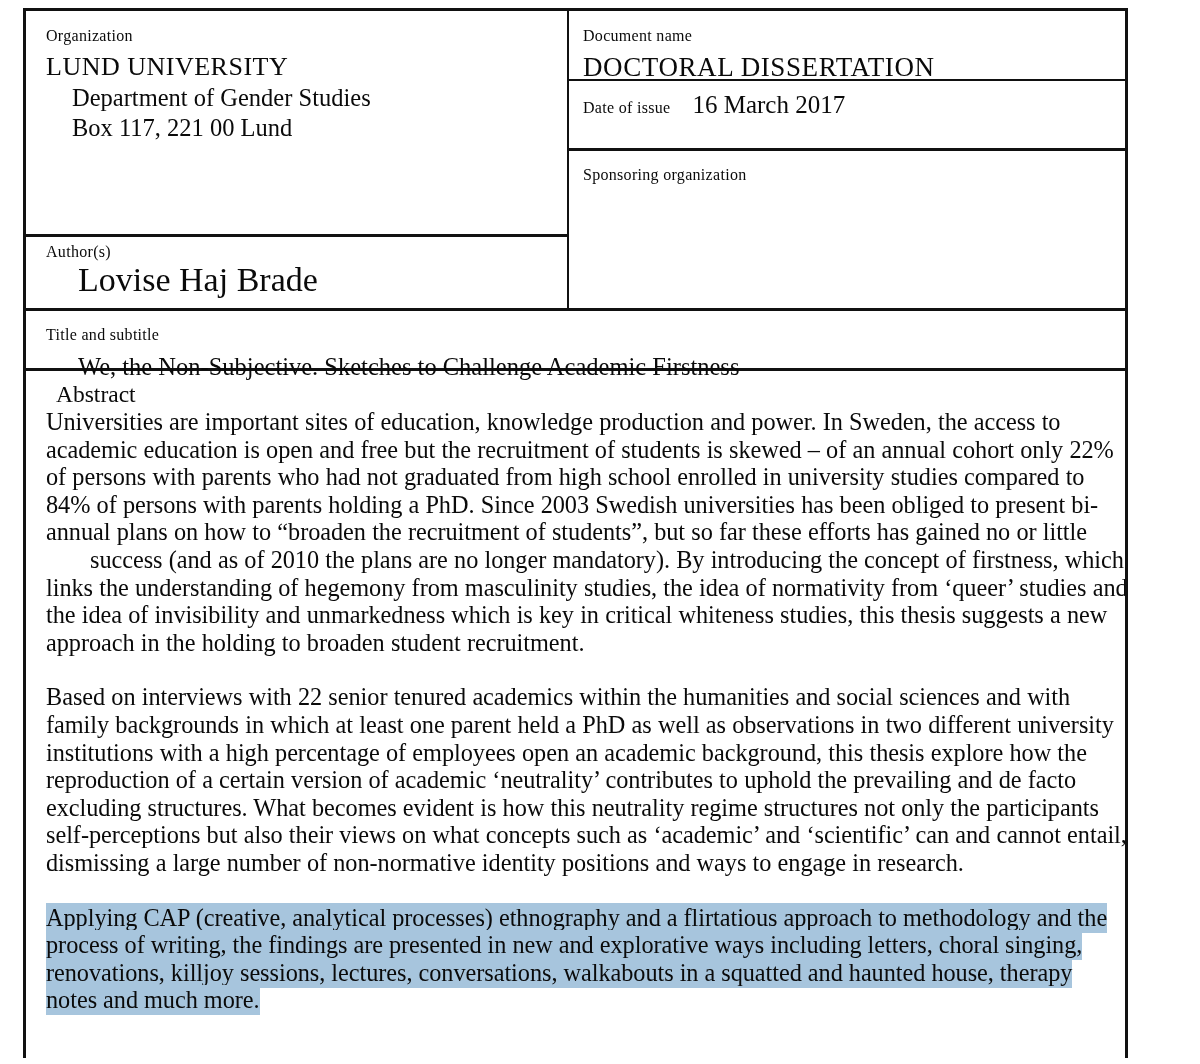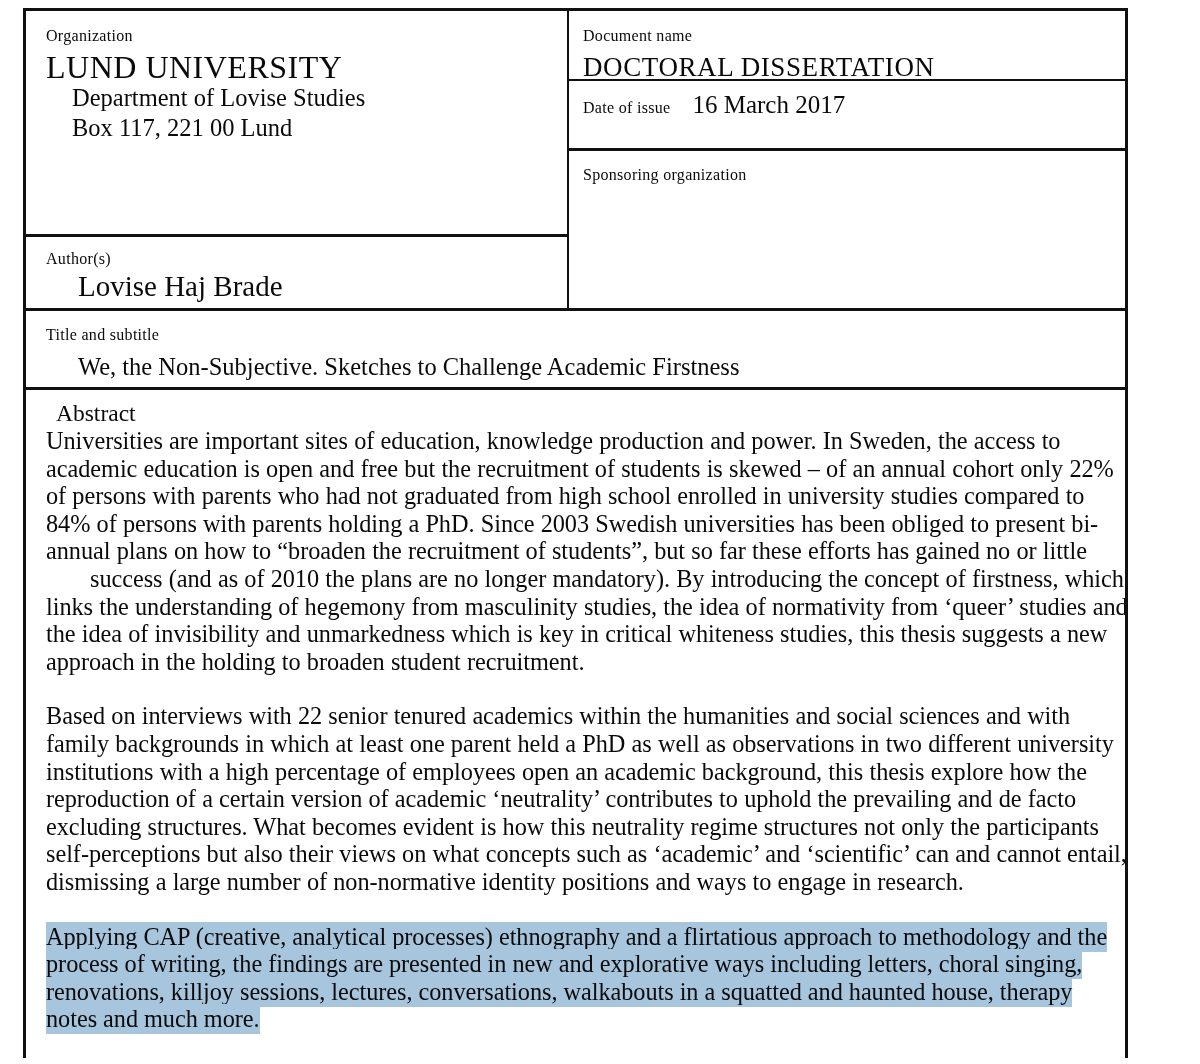--- a/index.html
+++ b/index.html
@@ -61,21 +61,21 @@
   
   .org-cell {
     height: 226px;
     box-sizing: border-box;
     border-bottom: 3px solid #111;
     padding: 10px 0 0 20px;
   }
   .author-cell {
     height: 56px;
     box-sizing: border-box;
-    padding: 7px 0 0 20px;
+    padding: 0 0 0 20px;
   }
 
   
   .docname-cell {
     height: 70px;
     box-sizing: border-box;
     border-bottom: 2px solid #111;
     padding: 10px 0 0 14px;
   }
   .date-cell {
@@ -85,21 +85,21 @@
     padding: 9px 0 0 14px;
   }
   .sponsor-cell {
     height: 115px;
     box-sizing: border-box;
     padding: 9px 0 0 14px;
   }
 
   
   .title-block {
-    height: 79px;
+    height: 60px;
     box-sizing: border-box;
     border-bottom: 3px solid #111;
     padding: 9px 0 0 20px;
   }
 
   
   .abstract-block {
     box-sizing: border-box;
     padding: 9px 22px 0 20px;
     height: 668px;
@@ -113,33 +113,33 @@
     letter-spacing: 0.3px;
     white-space: nowrap;
   }
   .field-value-caps {
     font-size: 27px;
     line-height: 33px;
     letter-spacing: 0.6px;
     white-space: nowrap;
   }
   .org-name {
-    font-size: 32px;
+    font-size: 26px;
     line-height: 32px;
     letter-spacing: 0.5px;
     white-space: nowrap;
   }
   .org-sub {
     font-size: 24.5px;
     line-height: 30px;
     padding-left: 26px;
     white-space: nowrap;
   }
   .indent-value {
-    font-size: 29px;
+    font-size: 34px;
     line-height: 31px;
     padding-left: 32px;
     white-space: nowrap;
     margin-top: -3px;
   }
   .title-value {
     font-size: 24.5px;
     line-height: 31px;
     padding-left: 32px;
     white-space: nowrap;
@@ -196,21 +196,21 @@
 
 <div class="page">
   <div class="doc-table">
 
     <div class="header-block">
 
       <div class="col-left">
         <div class="org-cell">
           <div class="field-label">Organization</div>
           <div class="org-name">LUND UNIVERSITY</div>
-          <div class="org-sub">Department of Lovise Studies</div>
+          <div class="org-sub">Department of Gender Studies</div>
           <div class="org-sub">Box 117, 221 00 Lund</div>
         </div>
         <div class="author-cell">
           <div class="field-label">Author(s)</div>
           <div class="indent-value">Lovise Haj Brade</div>
         </div>
       </div>
 
       <div class="col-right">
         <div class="docname-cell">

